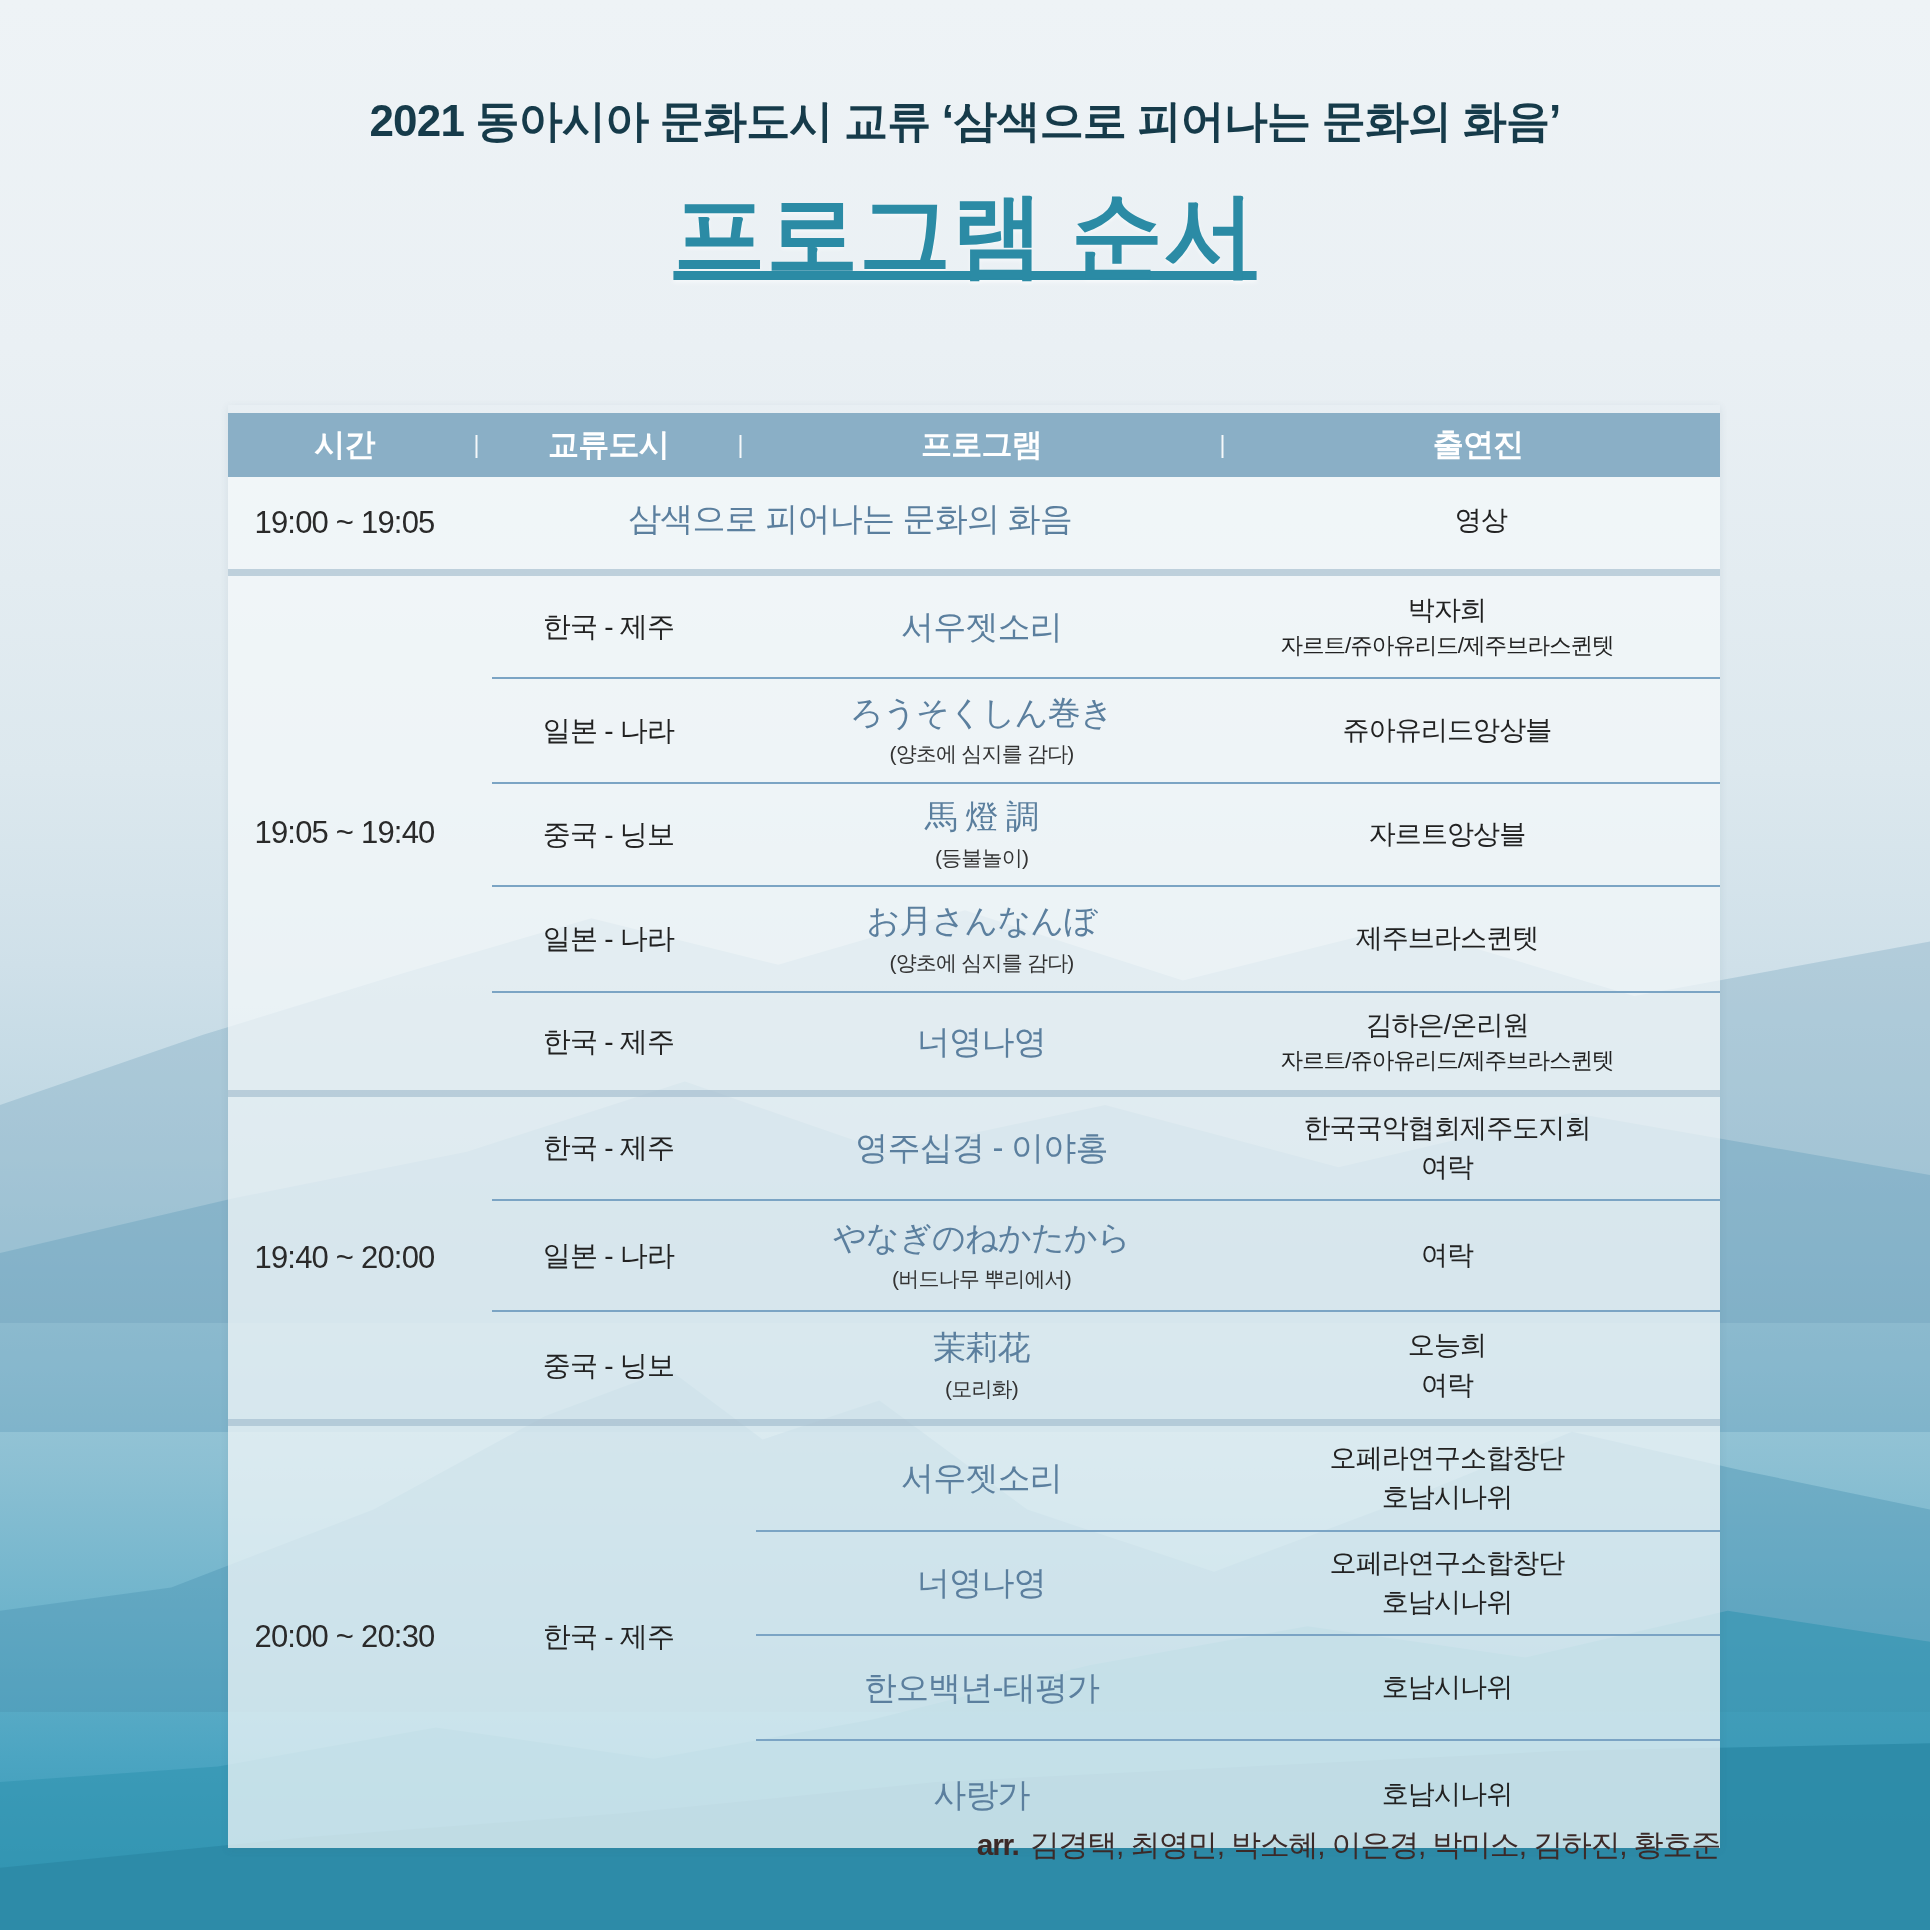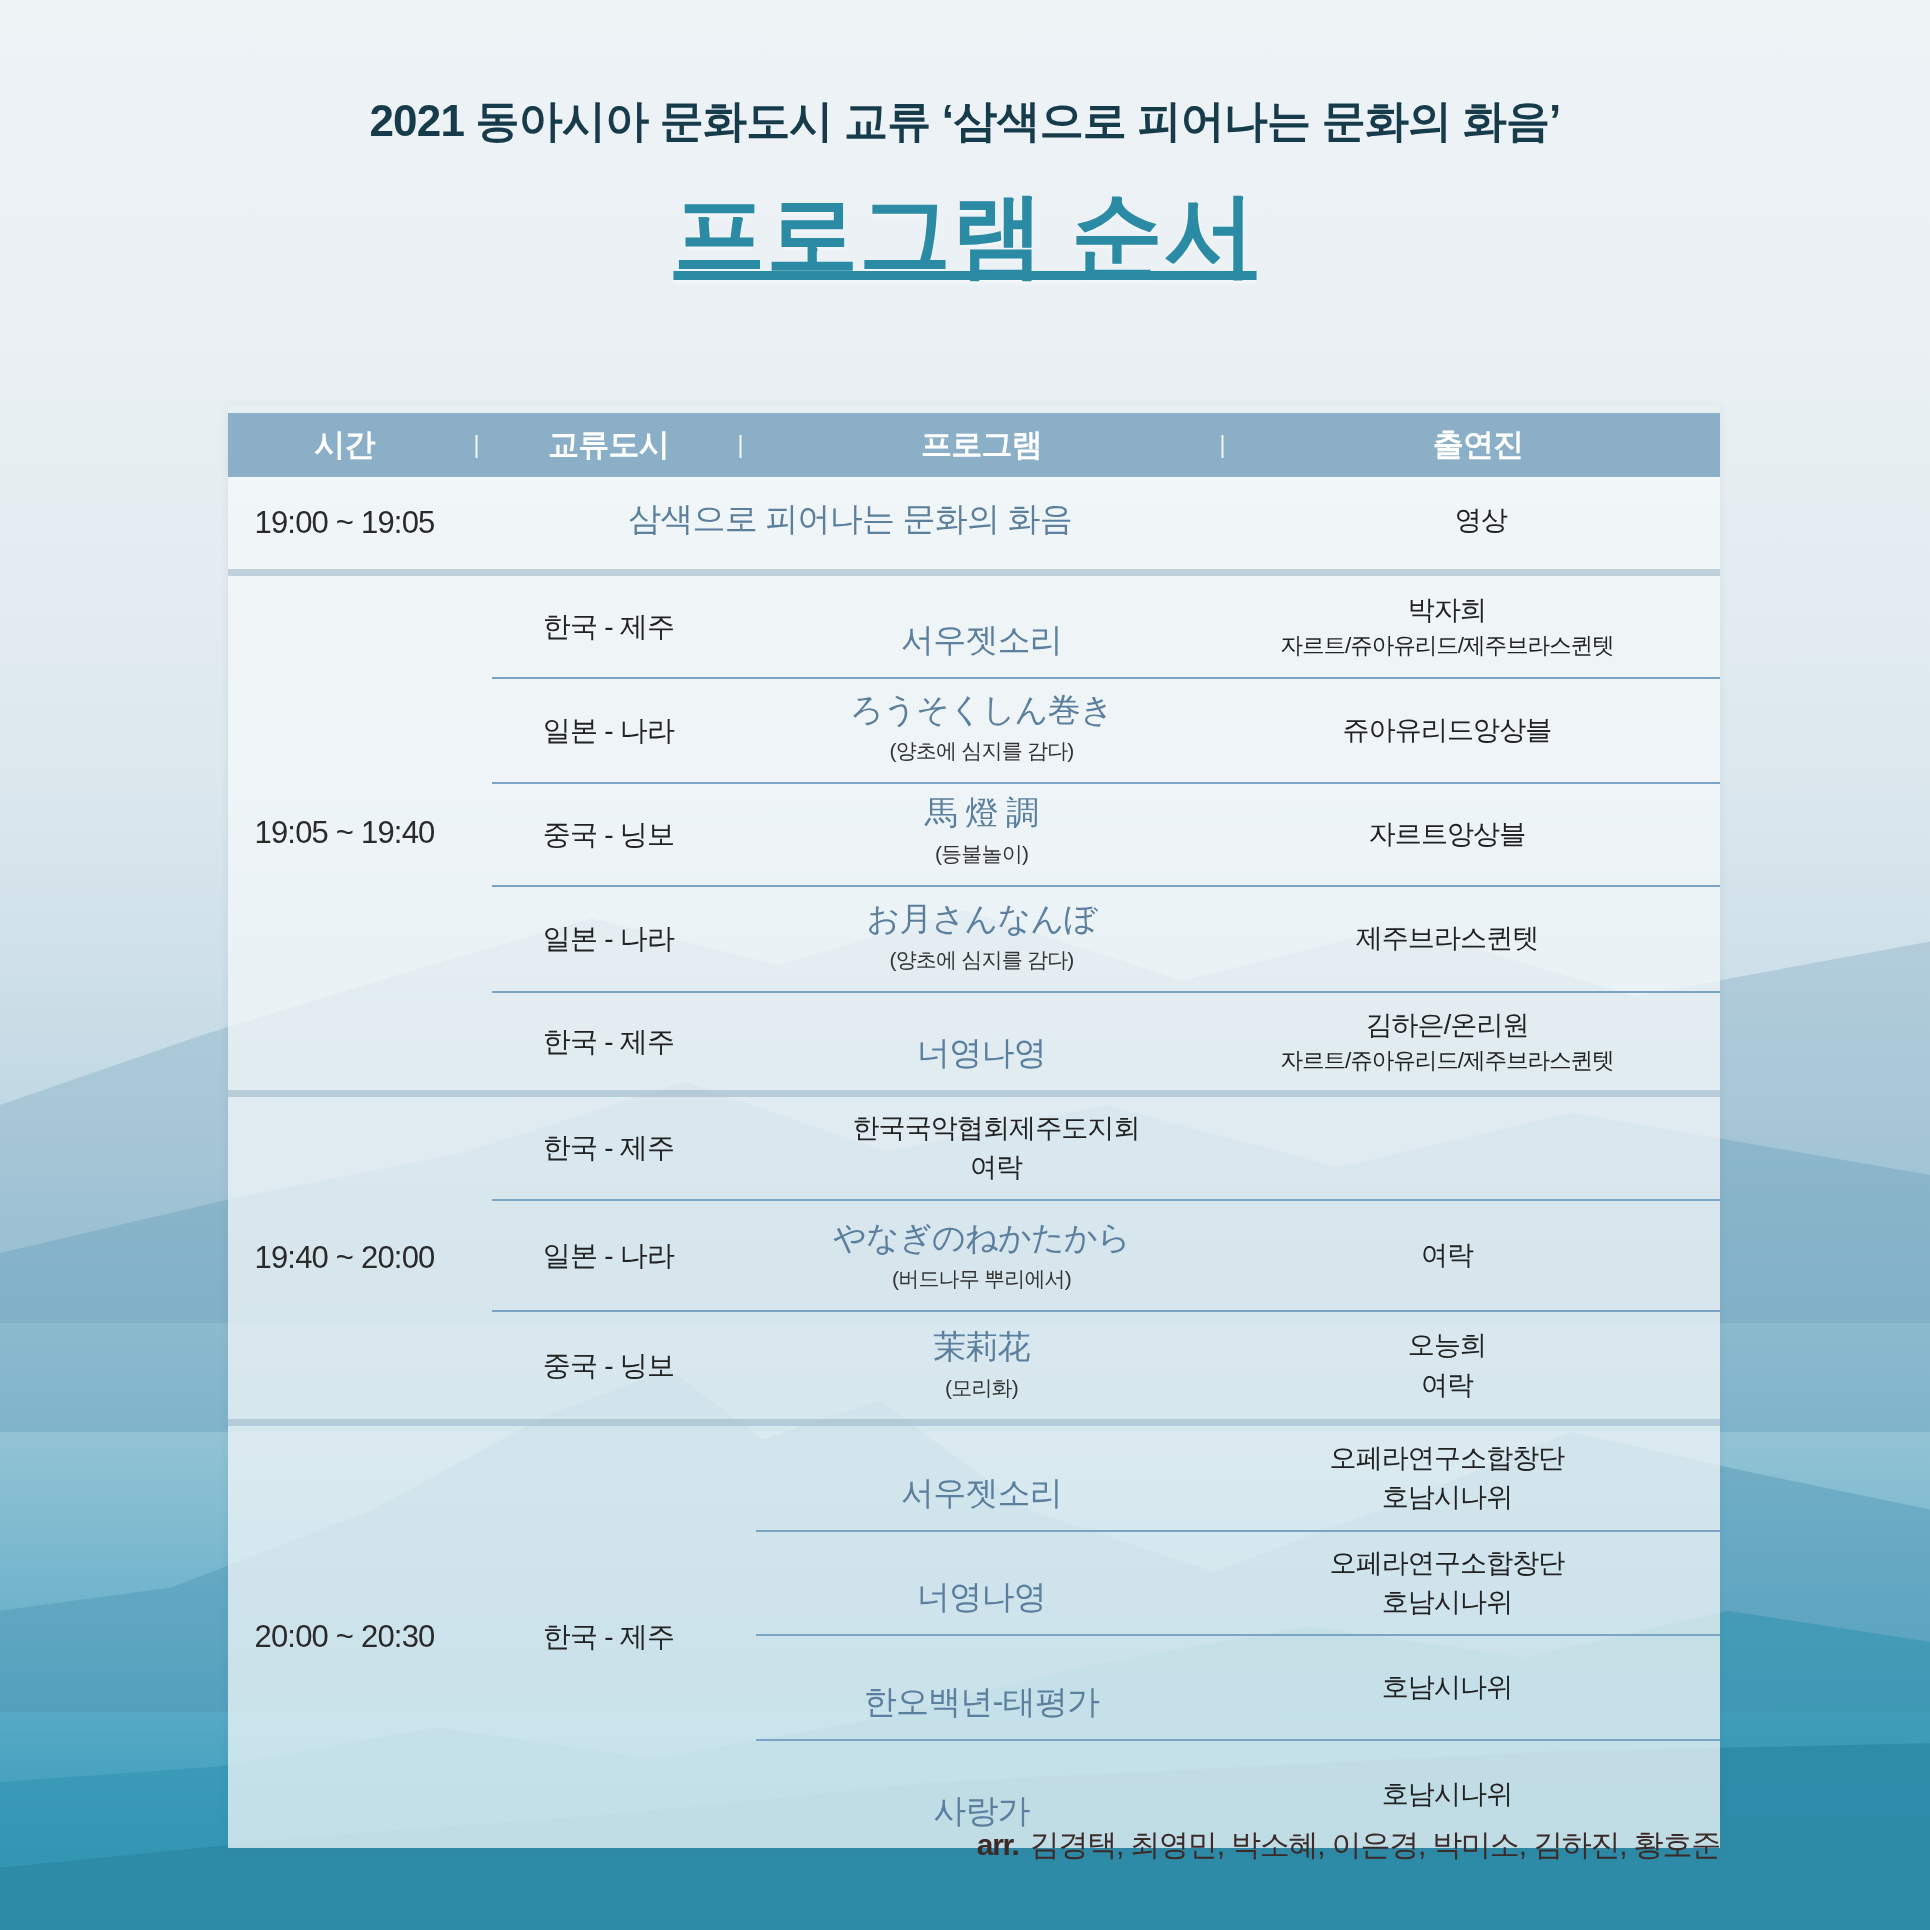--- a/index.html
+++ b/index.html
@@ -105,21 +105,21 @@
   .row:last-child{border-bottom:none;}
 
   .c-city{
     width:233px;flex:0 0 233px;
     display:flex;align-items:center;justify-content:center;
     font-size:28px;color:#222;letter-spacing:-0.8px;
   }
   .c-gap{width:31px;flex:0 0 31px;}
   .c-prog{
     width:451px;flex:0 0 451px;
-    display:flex;flex-direction:column;align-items:center;justify-content:flex-end;
+    display:flex;flex-direction:column;align-items:center;justify-content:center;
     padding:17px 4.7px;box-sizing:border-box;text-align:center;
   }
   .c-prog .p-main{
     font-size:33px;color:#5b7f9e;letter-spacing:-0.8px;line-height:1.2;
   }
   .c-prog .p-sub{
     margin-top:7.8px;font-size:21px;color:#333;letter-spacing:-0.8px;
   }
   .c-cast{
     width:480px;flex:0 0 480px;
@@ -287,20 +287,23 @@
       </div>
 
       <div class="sect">
         <div class="sect-time">19:40 ~ 20:00</div>
         <div class="sect-gapA"></div>
         <div class="sect-rows">
 
           <div class="row" style="height:102px;">
             <div class="c-city">한국 - 제주</div>
             <div class="c-gap"></div>
+            <div class="c-prog">
+              <div class="p-main">영주십경 - 이야홍</div>
+            </div>
             <div class="c-cast">
               <div class="cast-l">한국국악협회제주도지회</div>
               <div class="cast-l">여락</div>
             </div>
           </div>
 
           <div class="row" style="height:109px;">
             <div class="c-city">일본 - 나라</div>
             <div class="c-gap"></div>
             <div class="c-prog">

